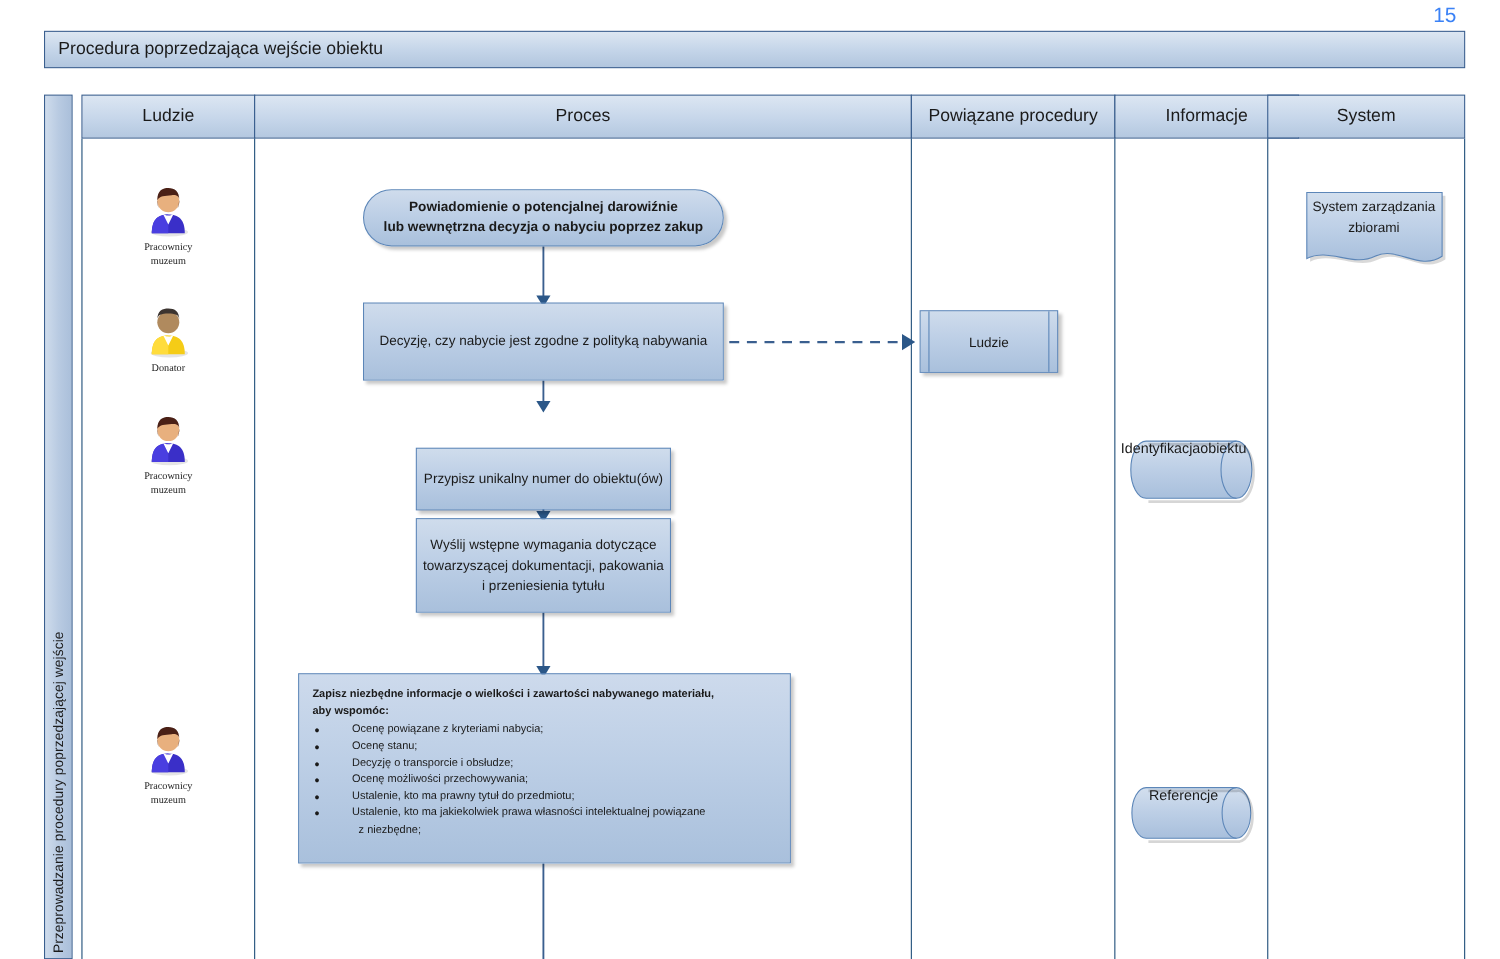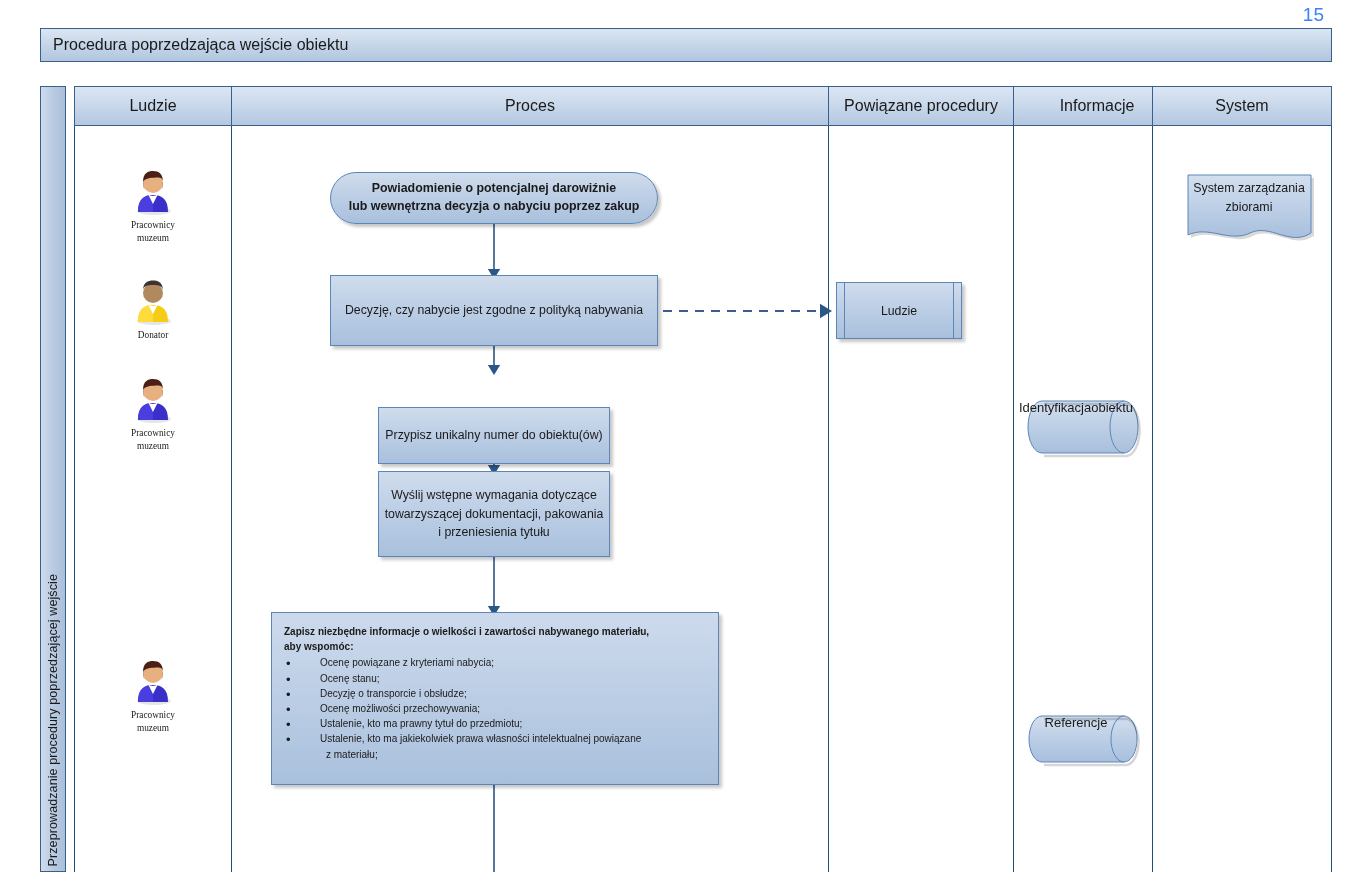--- a/index.html
+++ b/index.html
@@ -247,21 +247,21 @@
       <span>aby wspomóc:</span>
     </div>
     <ul>
       <li><span>Ocenę powiązane z kryteriami nabycia;</span></li>
       <li><span>Ocenę stanu;</span></li>
       <li><span>Decyzję o transporcie i obsłudze;</span></li>
       <li><span>Ocenę możliwości przechowywania;</span></li>
       <li><span>Ustalenie, kto ma prawny tytuł do przedmiotu;</span></li>
       <li>
         <span>Ustalenie, kto ma jakiekolwiek prawa własności intelektualnej powiązane</span>
-        <span class="cont">z materiału;</span>
+        <span class="cont">z niezbędne;</span>
       </li>
     </ul>
   </div>
 
   <div class="shp predef" style="left:810px;top:254px;width:126px;height:57px;">
     <span class="bar l"></span>
     <span class="bar r"></span>
     <span>Ludzie</span>
   </div>
 

